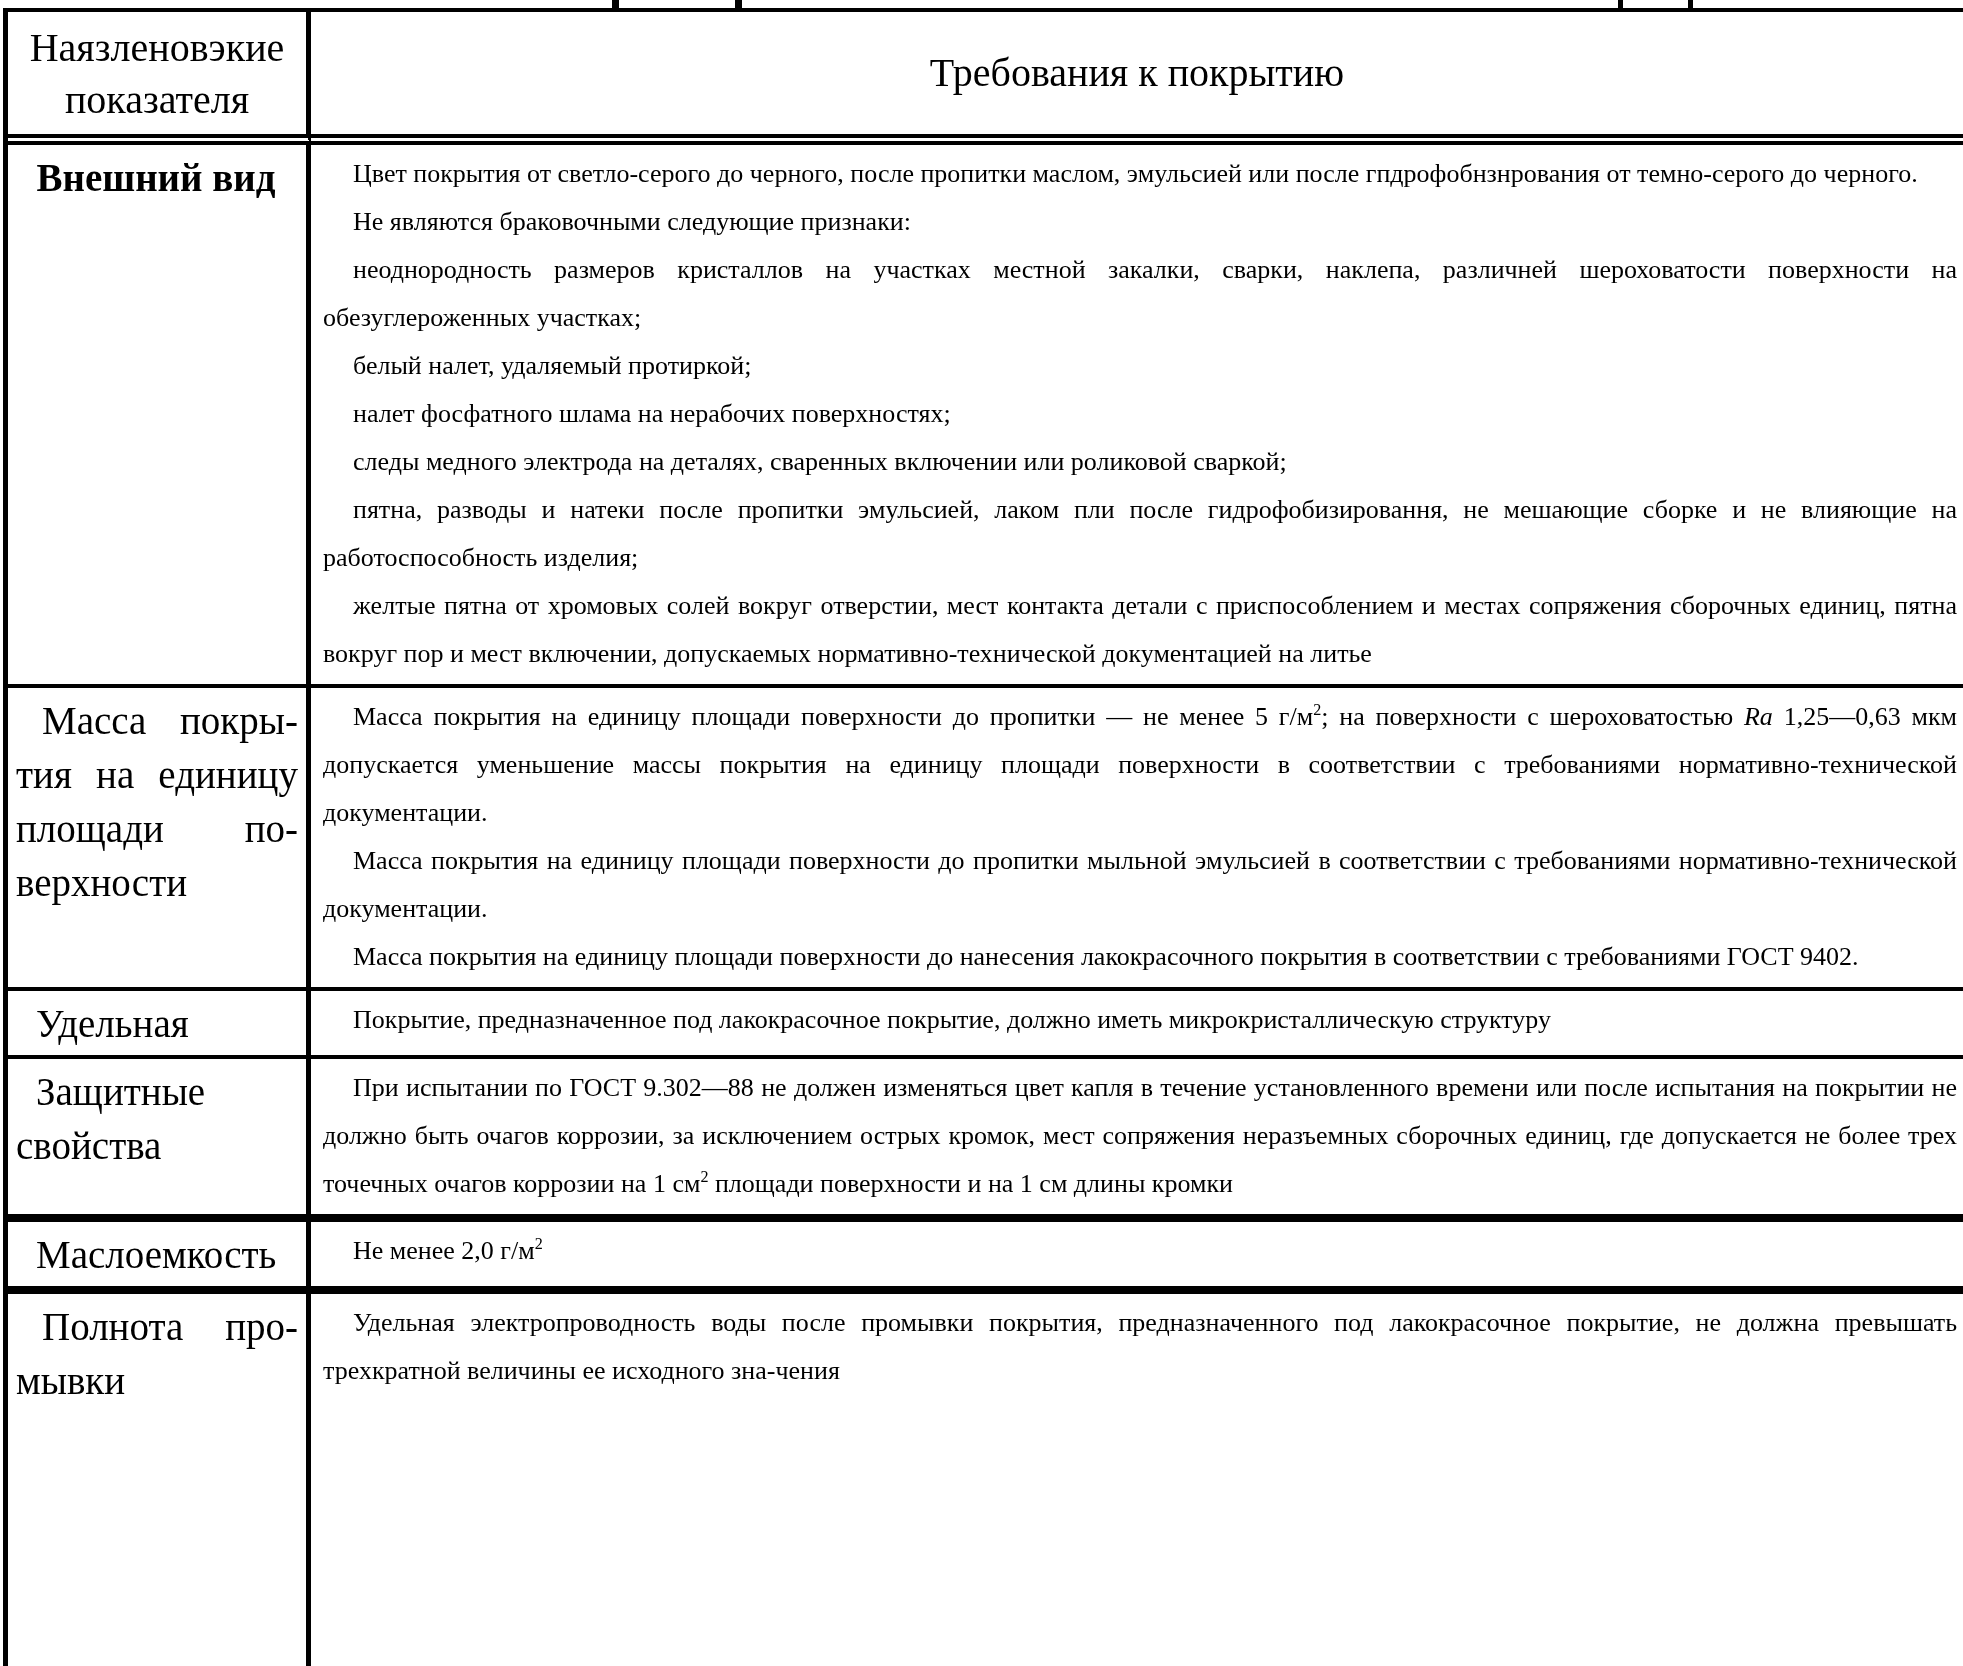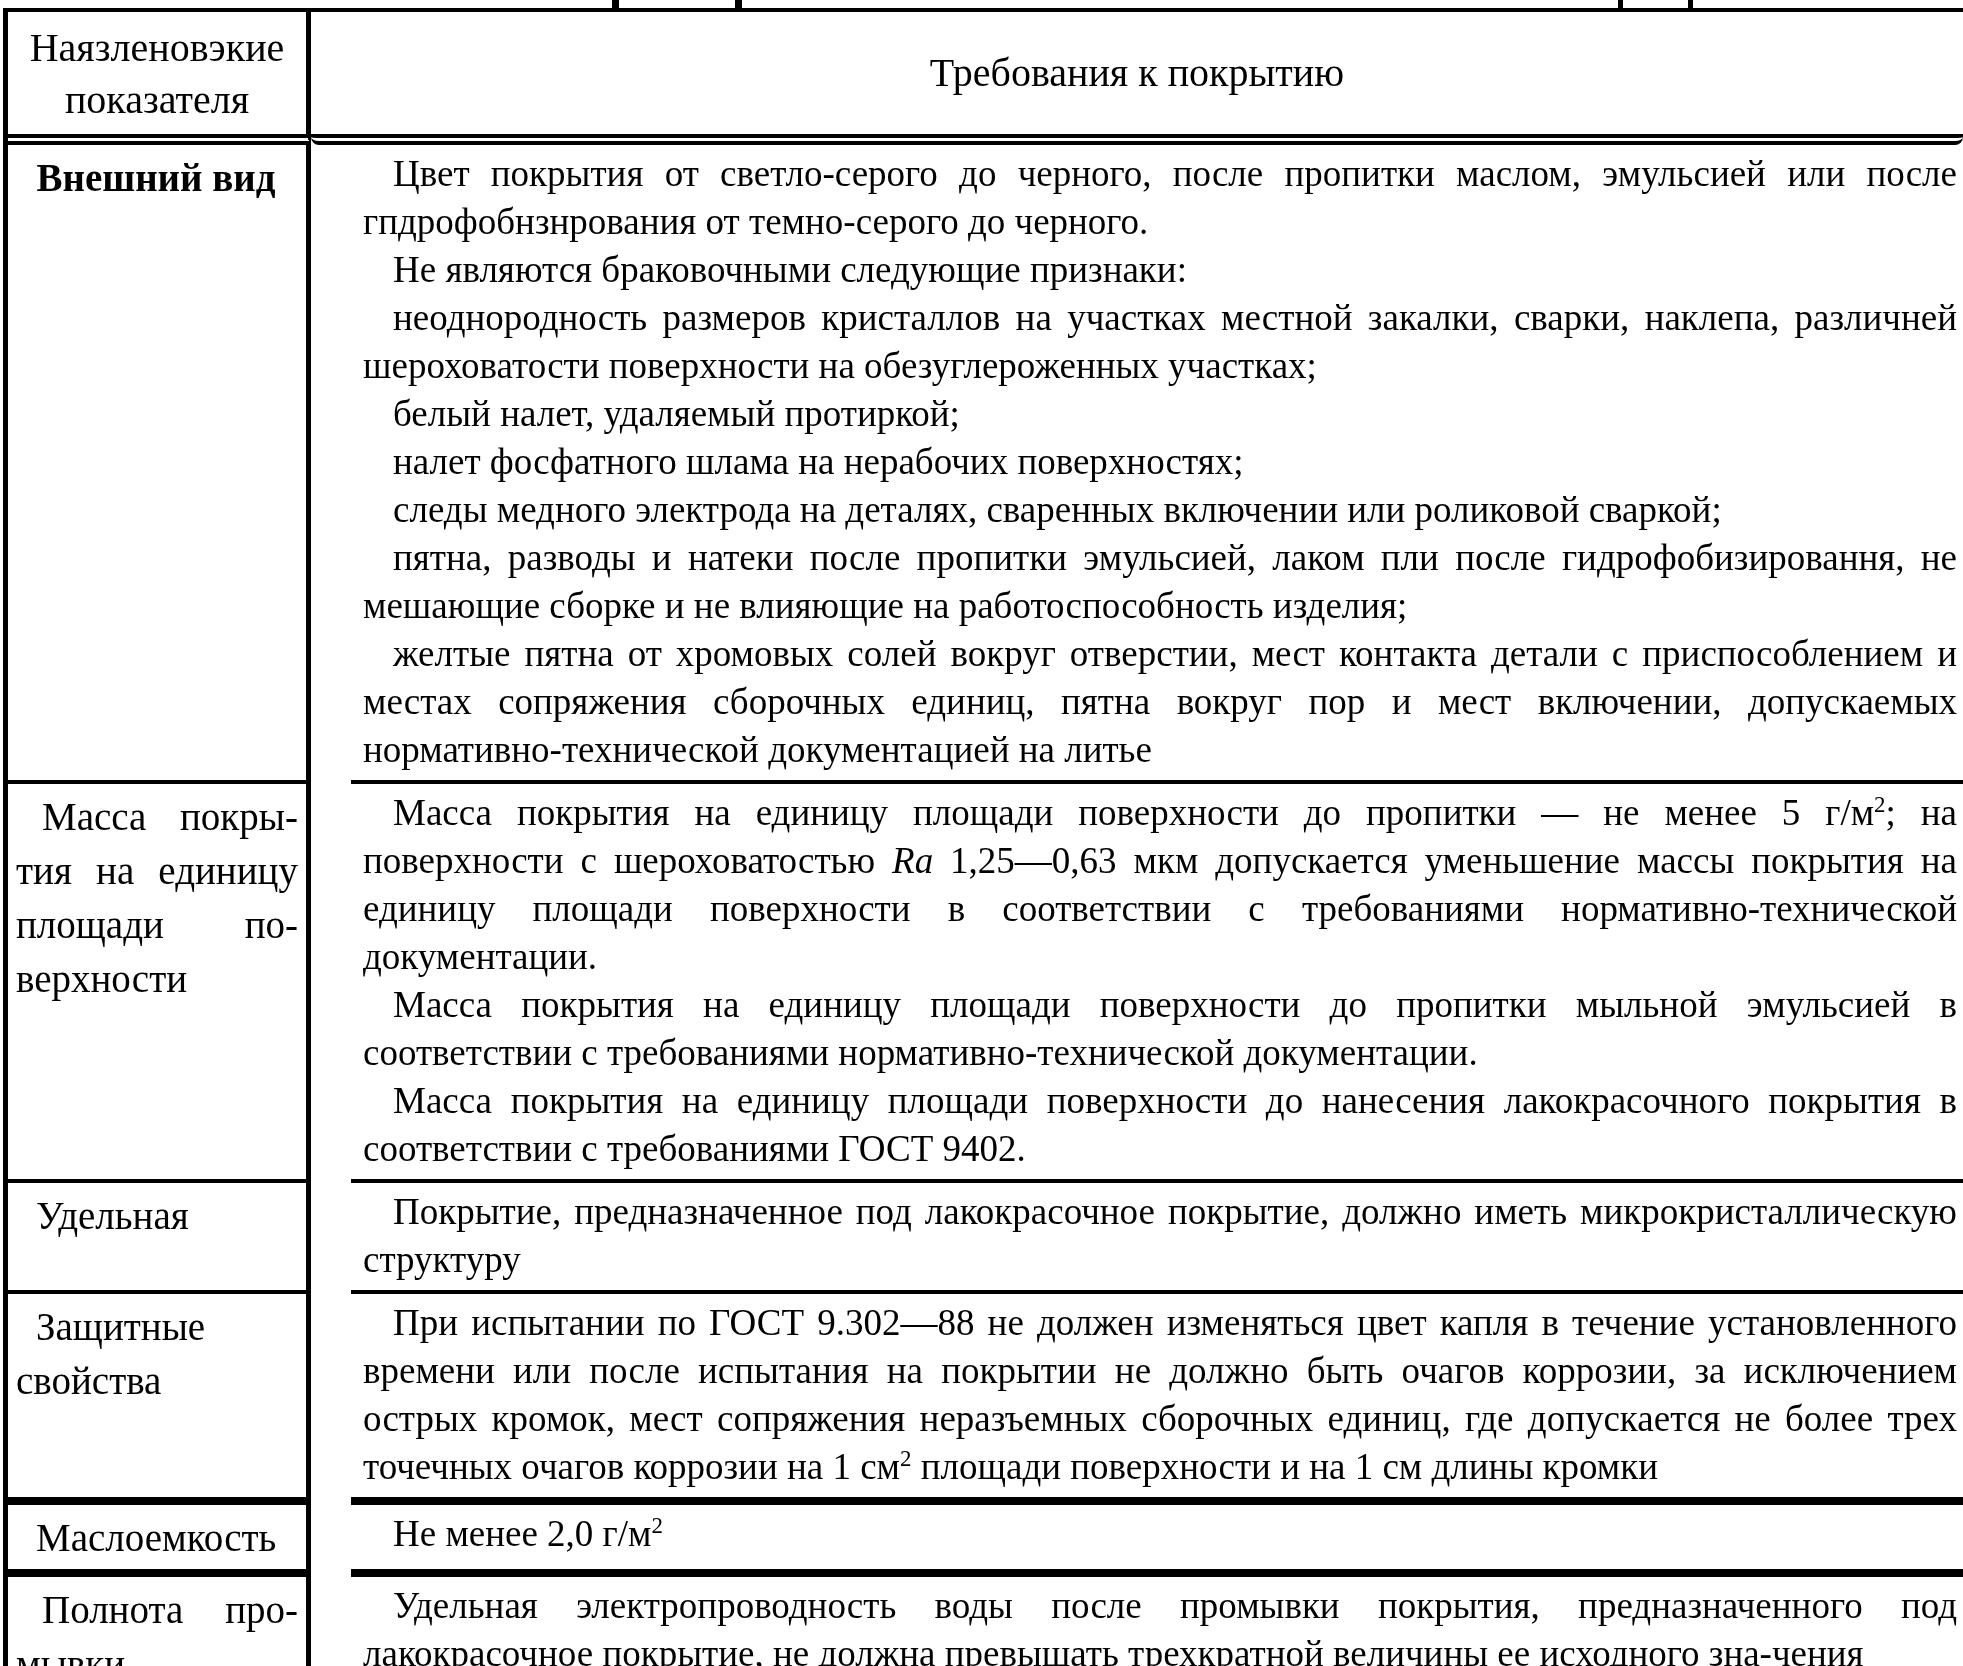--- a/index.html
+++ b/index.html
@@ -33,38 +33,36 @@
   
   .hc { border-bottom:11px double #000; }
   .hc1 {
     font-size:40px; line-height:52px; text-align:center;
     padding:10px 2px 8px 2px;
   }
   .hc2 {
     font-size:40px; line-height:52px;
     display:flex; align-items:center; justify-content:center;
     padding:8px 0;
-    border-radius:8px;
   }
 
   
   .c1.body {
     font-size:39px; line-height:54px;
     padding:6px 4px 4px 8px;
     text-align:justify;
   }
   .c1.center { text-align:center; padding-left:2px;font-weight:bold; }
   .c1.jlast  { text-align-last:justify; text-indent:26px; padding-right:8px; }
   .c1.indent { text-indent:20px; }
 
   .c2.body {
-    font-size:37px; line-height:48px;
+    font-size:26px; line-height:48px;
     padding:5px 6px 6px 12px;
     text-align:justify;
-    margin-left:40px;
   }
   .para { text-indent:30px; margin:0; }
   .para sup { font-size:0.62em; line-height:0; }
   .para em { font-style:italic; }
 
   
   .sep-thin { border-top:4px solid #000; }
   .sep-thick { border-top:8px solid #000; }
 
   .row-oil { padding-top:16px; padding-bottom:26px; }

